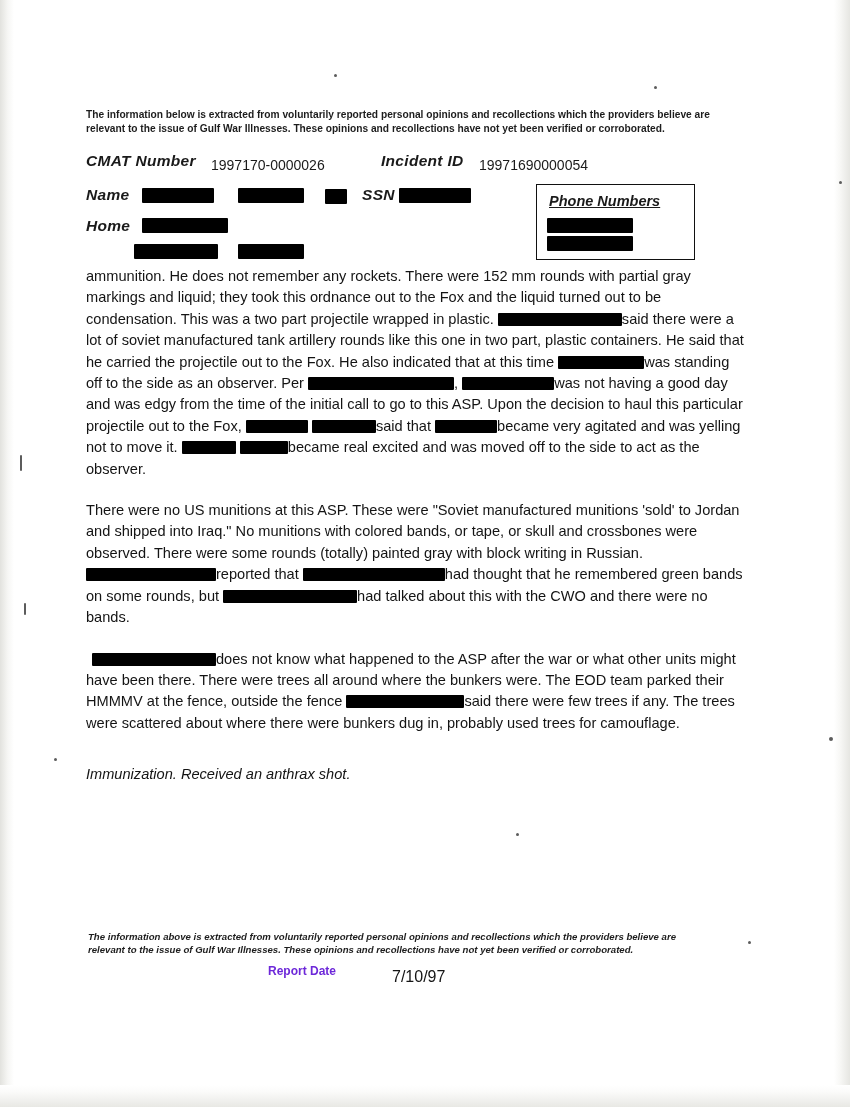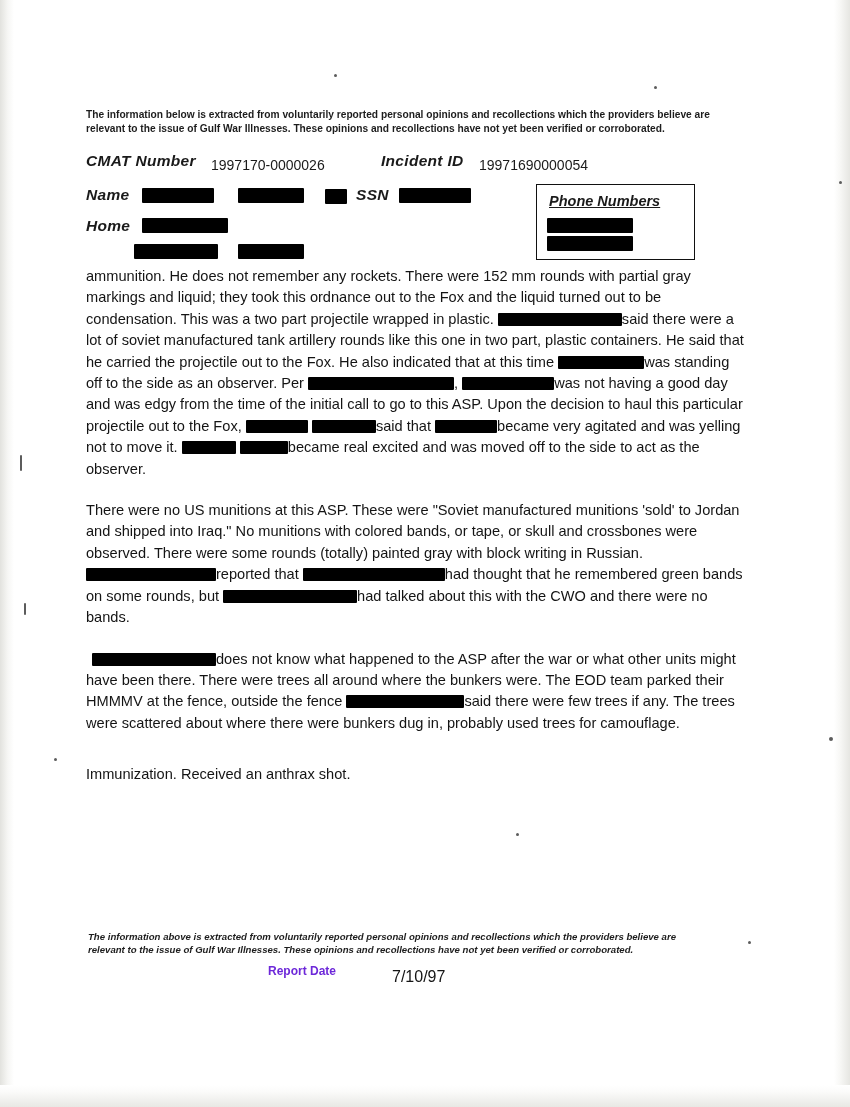--- a/index.html
+++ b/index.html
@@ -170,21 +170,21 @@
       <span class="val-plain abs" style="left:125px; top:5px;">1997170-0000026</span>
       <span class="lbl-italic abs" style="left:295px; top:0;">Incident ID</span>
       <span class="val-plain abs" style="left:393px; top:5px;">19971690000054</span>
     </div>
 
     <div class="id-row" style="height:30px;">
       <span class="lbl-italic abs" style="left:0; top:6px;">Name</span>
       <span class="redact tall abs" style="left:56px; top:8px; width:72px;"></span>
       <span class="redact tall abs" style="left:152px; top:8px; width:66px;"></span>
       <span class="redact tall abs" style="left:239px; top:9px; width:22px;"></span>
-      <span class="lbl-italic abs" style="left:270px; top:6px;">SSN</span>
+      <span class="lbl-italic abs" style="left:276px; top:6px;">SSN</span>
       <span class="redact tall abs" style="left:313px; top:8px; width:72px;"></span>
     </div>
 
     <div class="id-row" style="height:30px;">
       <span class="lbl-italic abs" style="left:0; top:7px;text-align:right;">Home</span>
       <span class="redact tall abs" style="left:56px; top:8px; width:86px;"></span>
     </div>
 
     <div class="id-row" style="height:26px;">
       <span class="redact tall abs" style="left:48px; top:4px; width:84px;"></span>
@@ -219,21 +219,21 @@
       <span class="redact" style="width:130px;"></span><span>reported that</span>
       <span class="redact" style="width:142px;"></span><span>had thought that he remembered green bands on some rounds, but</span>
       <span class="redact" style="width:134px;"></span><span>had talked about this with the CWO and there were no bands.</span>
     </p>
 
     <p class="gap-lg">
       <span class="redact" style="width:124px; margin-left:6px;"></span><span>does not know what happened to the ASP after the war or what other units might have been there.  There were trees all around where the bunkers were.  The EOD team parked their HMMMV at the fence, outside the fence</span>
       <span class="redact" style="width:118px;"></span><span>said there were few trees if any.  The trees were scattered about where there were bunkers dug in, probably used trees for camouflage.</span>
     </p>
 
-    <p style="margin-top:24px;">
+    <p style="margin-top:24px;font-style:italic;">
       <span>Immunization.  Received an anthrax shot.</span>
     </p>
 
   </div>
 
   <div class="disclaimer-bottom">The information above is extracted from voluntarily reported personal opinions and recollections which the providers believe are relevant to the issue of Gulf War Illnesses.  These opinions and recollections have not yet been verified or corroborated.</div>
 
   <div class="report-date-label">Report Date</div>
 
   <div class="report-date-value">7/10/97</div>

